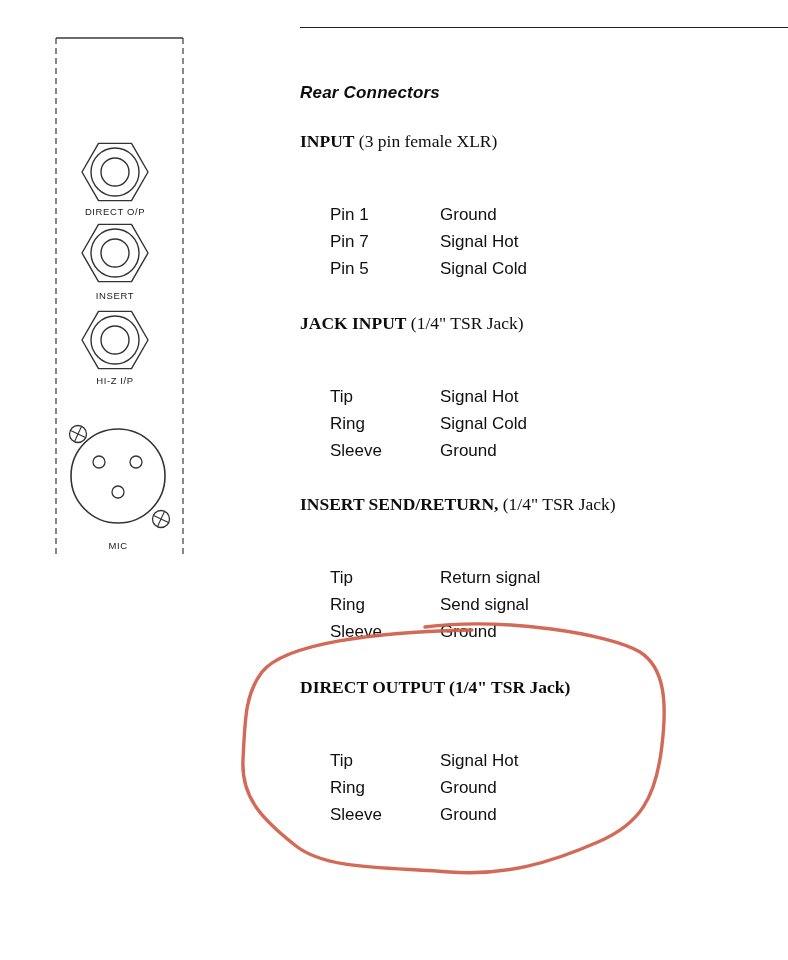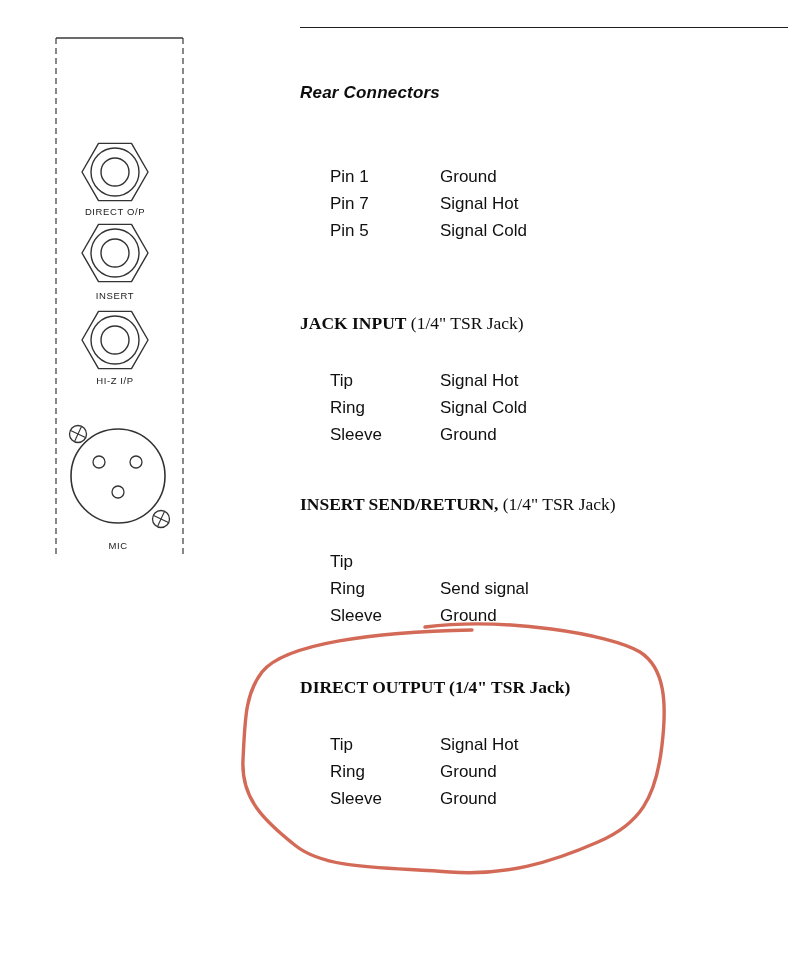--- a/index.html
+++ b/index.html
@@ -38,21 +38,21 @@
   .sec-4 { top: 677px; }
 
   .sec-heading {
     font-family: "Liberation Serif", serif;
     font-size: 17.5px; height: 22px; color: #0d0d0d;
     white-space: nowrap;
   }
   .sec-heading .hb { font-weight: bold; }
   .sec-heading .hr { font-weight: normal; }
 
-  .rows { margin-top: 32px; margin-left: 30px; }
+  .rows { margin-top: 48px; margin-left: 30px; }
   .row { display: flex; height: 27px; align-items: center; font-size: 17px; color: #101010; }
   .row .term { width: 110px; flex: 0 0 110px; }
   .row .desc { flex: 1; }
 
   .annotation-svg { position: absolute; left: 215px; top: 598px; pointer-events: none; }
 </style>
 </head>
 <body>
 
 <div class="page">
@@ -96,20 +96,23 @@
       <circle cx="70" cy="462" r="6" fill="none" stroke="#333" stroke-width="1.3"></circle>
     </g>
     <use href="#screw-shape" transform="translate(30,404)"></use>
     <use href="#screw-shape" transform="translate(113,489)"></use>
     <text x="70" y="519" text-anchor="middle" letter-spacing="2">MIC</text>
   </svg>
 
   <div class="doc-title">Rear Connectors</div>
 
   <div class="section sec-1">
+    <div class="sec-heading">
+      <span class="hb">INPUT</span><span class="hr"> (3 pin female XLR)</span>
+    </div>
     <div class="rows">
       <div class="row">
         <span class="term">Pin 1</span>
         <span class="desc">Ground</span>
       </div>
       <div class="row">
         <span class="term">Pin 7</span>
         <span class="desc">Signal Hot</span>
       </div>
       <div class="row">
@@ -139,20 +142,21 @@
     </div>
   </div>
 
   <div class="section sec-3">
     <div class="sec-heading">
       <span class="hb">INSERT SEND/RETURN,</span><span class="hr"> (1/4" TSR Jack)</span>
     </div>
     <div class="rows">
       <div class="row">
         <span class="term">Tip</span>
+        <span class="desc">Return signal</span>
       </div>
       <div class="row">
         <span class="term">Ring</span>
         <span class="desc">Send signal</span>
       </div>
       <div class="row">
         <span class="term">Sleeve</span>
         <span class="desc">Ground</span>
       </div>
     </div>

